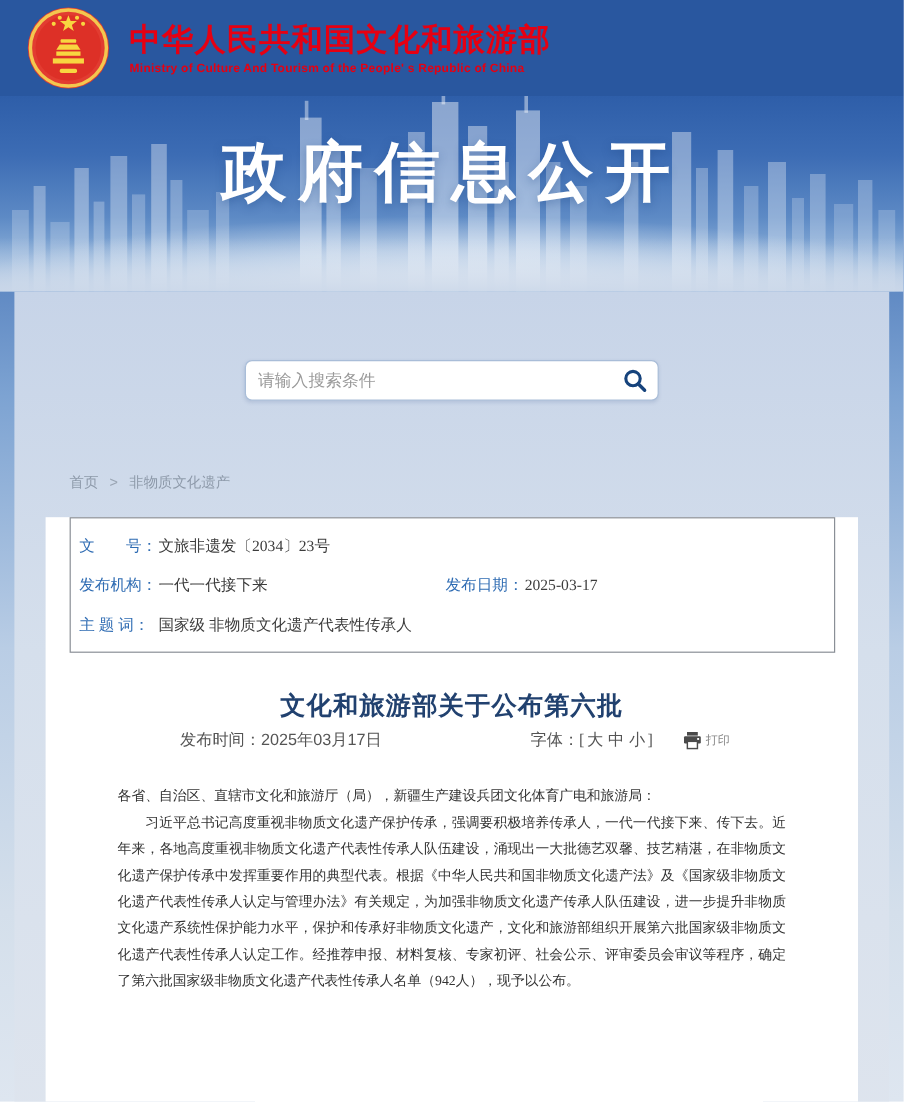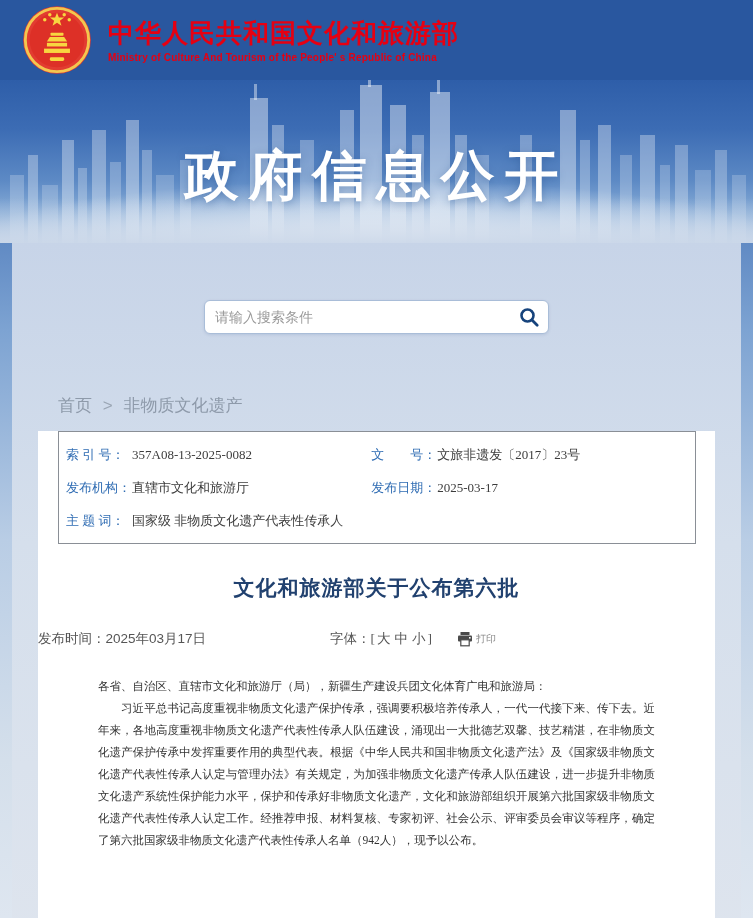--- a/index.html
+++ b/index.html
@@ -23,21 +23,21 @@
     color:var(--header_red,#e60012); font-size:10px; font-weight:bold;
     margin-top:4px; letter-spacing:.2px;
   }
   
   .banner{
     position:relative; height:163px; overflow:hidden;
     background:linear-gradient(180deg,#2e5ea9 0%,#3c6cb4 30%,#5d8ac5 62%,#8fb2da 85%,#bfd2e8 100%);
   }
   .banner svg{ position:absolute; left:0; top:0; }
   .banner-title{
-    position:absolute; left:0; right:0; top:60px; text-align:center;
+    position:absolute; left:0; right:0; top:28px; text-align:center;
     color:#ffffff; font-size:54px; font-weight:bold; letter-spacing:10px;
     text-shadow:0 2px 8px rgba(30,70,130,.35);
     font-family:"Liberation Sans","DejaVu Sans",sans-serif;
   }
   
   .panel{
     margin:0 12px; min-height:675px;
     background:linear-gradient(180deg,#c7d4e8 0%,#d5dfec 40%,#dfe5ee 100%);
   }
   .search-wrap{ padding-top:57px; display:flex; justify-content:center; }
@@ -50,21 +50,21 @@
     flex:1; border:none; outline:none; height:100%; padding:0 10px;
     font-size:14px; color:#333; background:transparent;
     font-family:"Liberation Sans","DejaVu Sans",sans-serif;
   }
   .search-box input::placeholder{ color:#9a9a9a; }
   .search-btn{
     flex:0 0 38px; height:100%; border:none; background:transparent; cursor:pointer;
     display:flex; align-items:center; justify-content:center;
   }
   .breadcrumb{
-    margin-top:60px; padding-left:46px; font-size:17px; color:#8e9aaa; height:17px;
+    margin-top:60px; padding-left:46px; font-size:12px; color:#8e9aaa; height:17px;
   }
   .breadcrumb a{ color:#8e9aaa; text-decoration:none; cursor:pointer; }
   .breadcrumb .sep{ margin:0 6px; color:#9aa5b3; }
   
   .card{
     margin:6px 26px 0 26px; background:#ffffff; min-height:560px; padding-bottom:30px;
   }
   .meta-table{
     margin:20px 19px 0 20px; border:1px solid #8a8f96;
     font-size:13px; padding:6px 0;
@@ -77,21 +77,21 @@
   .meta-cell.full{ flex:1; }
   .meta-label{ flex:0 0 66px; color:var(--label_blue,#2f6cb3); white-space:pre; }
   .meta-value{ color:#3c3c3c; padding-right:8px; }
   
   .doc-title{
     margin-top:26px; text-align:center; color:var(--title_navy,#21416f);
     font-family:"Liberation Serif","DejaVu Serif",serif;
     font-size:21px; font-weight:bold; line-height:37px; letter-spacing:1px;
   }
   .info-row{
-    margin-top:22px; font-size:13.5px; color:#555;
+    padding-left:112px; font-size:13.5px; color:#555;
     display:flex; align-items:center; height:20px;
   }
   .font-controls{ margin-left:124px; color:#555;font-family:Liberation Serif, serif; }
   .font-controls a{ color:#555; text-decoration:none; cursor:pointer; margin:0 2px; }
   .print-btn{
     margin-left:25px; display:flex; align-items:center; color:#888;
     cursor:pointer; font-size:10px;
   }
   .print-btn svg{ margin-right:3px; }
   .article-body{
@@ -203,33 +203,29 @@
     <div class="breadcrumb">
       <a>首页</a>
       <span class="sep">&gt;</span>
       <a>非物质文化遗产</a>
     </div>
 
     <div class="card">
 
       <div class="meta-table">
         <div class="meta-row">
-          <div class="meta-cell c1">
-            <span class="meta-label">索 引 号：</span>
-            <span class="meta-value">357A08-13-2025-0082</span>
-          </div>
           <div class="meta-cell c2">
             <span class="meta-label">文　　号：</span>
-            <span class="meta-value">文旅非遗发〔2017〕23号</span>
+            <span class="meta-value">文旅非遗发〔2034〕23号</span>
           </div>
         </div>
         <div class="meta-row">
           <div class="meta-cell c1">
             <span class="meta-label">发布机构：</span>
-            <span class="meta-value">直辖市文化和旅游厅</span>
+            <span class="meta-value">一代一代接下来</span>
           </div>
           <div class="meta-cell c2">
             <span class="meta-label">发布日期：</span>
             <span class="meta-value">2025-03-17</span>
           </div>
         </div>
         <div class="meta-row">
           <div class="meta-cell c2">
             <span class="meta-label">主 题 词：</span>
             <span class="meta-value">国家级 非物质文化遗产代表性传承人</span>

